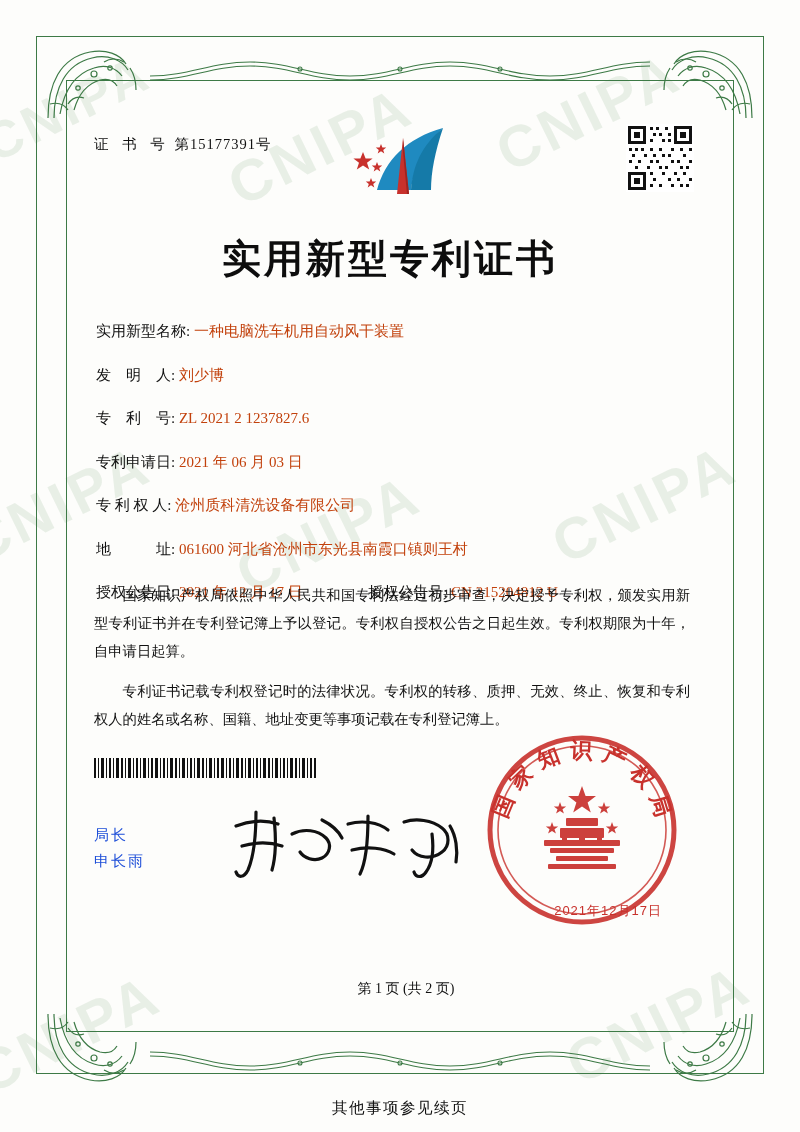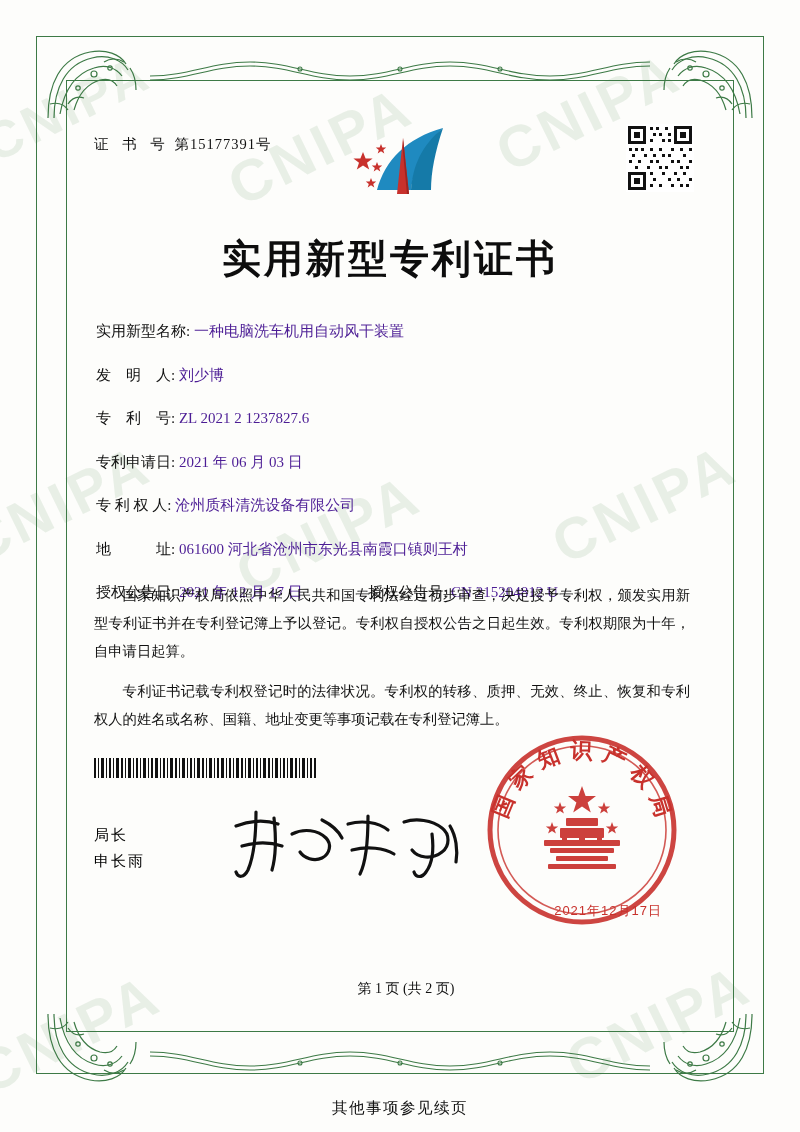--- a/index.html
+++ b/index.html
@@ -128,21 +128,21 @@
     font-size: 15px;
     line-height: 1.5;
     margin-bottom: 21px;
     color: #111;
     white-space: nowrap;
   }
   .f-label {
     display: inline-block;
     color: #111;
   }
-  .f-value { color: #4c1d95; }
+  .f-value { color: #c2410c; }
   .inline-gap { display:inline-block; width: 58px; }
 
   .paras {
     position: absolute;
     left: 38px; right: 34px;
     top: 490px;
     font-size: 14.3px;
     line-height: 1.95;
     text-align: justify;
     color: #111;
@@ -158,21 +158,21 @@
     display: flex;
     align-items: stretch;
   }
 
   
   .sig-block {
     position: absolute;
     left: 38px; top: 742px;
     font-size: 15px;
     line-height: 1.75;
-    color: #000000;
+    color: #1d4ed8;
     letter-spacing: 2px;
   }
   .signature {
     position: absolute;
     left: 170px; top: 726px;
     width: 240px; height: 78px;
   }
 
   
   .seal {

